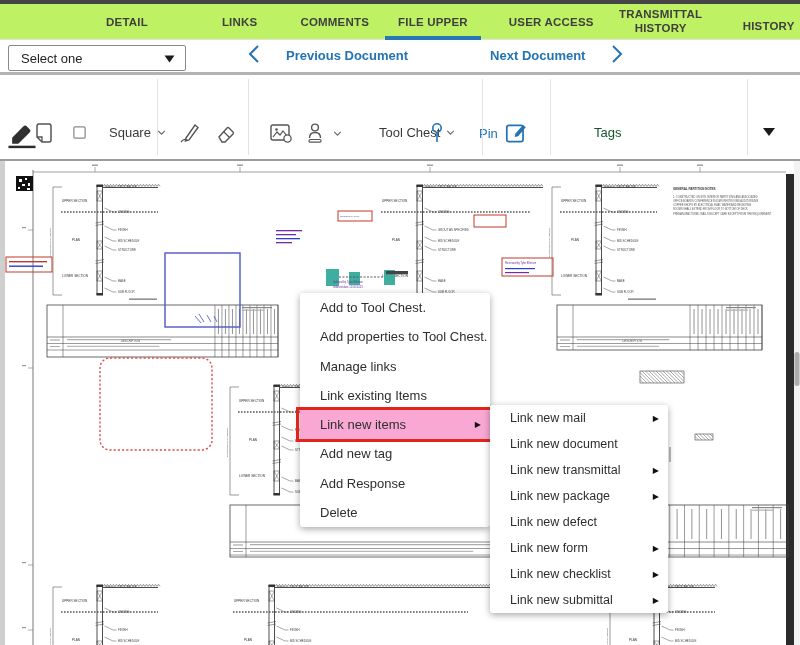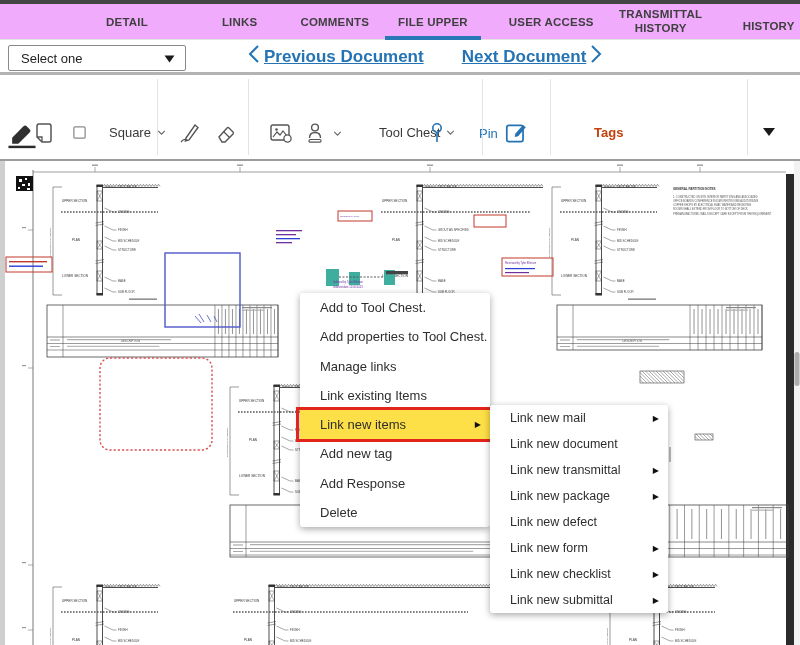--- a/index.html
+++ b/index.html
@@ -1,58 +1,58 @@
 <!DOCTYPE html>
 <html><head>
 <meta charset="utf-8">
 <style>
   html,body{margin:0;padding:0;}
   body{width:800px;height:645px;overflow:hidden;background:#fff;
        font-family:"Liberation Sans","DejaVu Sans",sans-serif;position:relative;}
   
   .topstrip{height:4px;background:#454545;}
   
-  .tabbar{position:relative;height:36px;background:#f0abfc;display:flex;align-items:stretch;
+  .tabbar{position:relative;height:36px;background:#bef264;display:flex;align-items:stretch;
           padding-left:106px;border-bottom:1px solid #e2e2e2;box-sizing:border-box;}
   .tab{display:flex;align-items:center;justify-content:center;text-align:center;
        font-size:11.5px;font-weight:bold;color:#3f3f3f;letter-spacing:.2px;position:relative;
        white-space:nowrap;cursor:default;}
   .tab.two-line{width:88px;white-space:normal;line-height:1.15;}
   .tab .underline{position:absolute;left:50%;transform:translateX(-50%);bottom:-1px;
        width:96px;height:4px;background:#2878b8;}
   
   .navrow{position:relative;height:32px;background:#fff;border-bottom:3px solid #b3b3b3;}
   .selectbox{position:absolute;left:8px;top:5px;width:178px;height:26px;border:1px solid #8a8a8a;
        border-radius:2px;display:flex;align-items:center;padding:0 10px 0 12px;box-sizing:border-box;
        font-size:13px;color:#222;background:#fff;cursor:pointer;justify-content:center;}
   .selectbox .caret{margin-left:auto;}
-  .prevnext{position:absolute;left:246px;top:4px;display:flex;align-items:center;gap:2px;
-       color:#2373b5;font-size:17px;font-weight:bold;text-decoration:underline;}
+  .prevnext{position:absolute;left:246px;top:4px;display:flex;align-items:center;gap:24px;
+       color:#2373b5;font-size:13px;font-weight:bold;}
   .prevnext .navlink{cursor:pointer;}
   .prevnext .spacer{width:34px;}
   
   .toolbar{position:relative;height:84px;background:#fff;border-bottom:2px solid #9c9c9c;}
   .titem{position:absolute;display:flex;align-items:center;gap:4px;}
   .tlabel{font-size:13px;color:#3a3a3a;margin-left:30px;}
   .tlabel.blue{color:#2373b5;}
-  .tlabel.gray{color:#c2410c;font-weight:bold;}
+  .tlabel.gray{color:#14532d;}
   .tdivider{position:absolute;top:4px;height:76px;width:1px;background:#e3e3e3;}
   
   .viewer{position:relative;height:484px;background:#cfcfcf;overflow:hidden;padding-left:41px;}
   .viewer svg{position:absolute;left:0;top:0;}
   
   .menu{position:absolute;background:#fff;border-radius:3px;box-shadow:0 2px 7px rgba(0,0,0,.35);z-index:10;}
   .menu-item{position:relative;display:flex;align-items:center;padding-left:20px;
        font-size:13px;color:#2e2e2e;cursor:pointer;box-sizing:border-box;}
   #ctxmenu{left:300px;top:132px;width:190px;height:234px;}
   #ctxmenu .menu-item{height:29.25px;}
   #submenu{left:490px;top:244px;width:178px;height:208px;}
   #submenu .menu-item{height:26px;font-size:12.5px;}
   .menu-item .arrow{position:absolute;right:9px;font-size:8px;color:#111;}
-  .menu-item.highlighted{background:#fde047;align-items:center;}
+  .menu-item.highlighted{background:#f9a8d4;align-items:center;}
   .redbox{position:absolute;border:3px solid #e1251b;left:-4px;right:-4px;top:-3px;bottom:-3px;
        pointer-events:none;z-index:5;}
 </style>
 </head>
 <body>
 
 <div class="topstrip"></div>
 
 <div class="tabbar" id="tabbar">
     <div class="tab" style="margin-left: 0px;">

